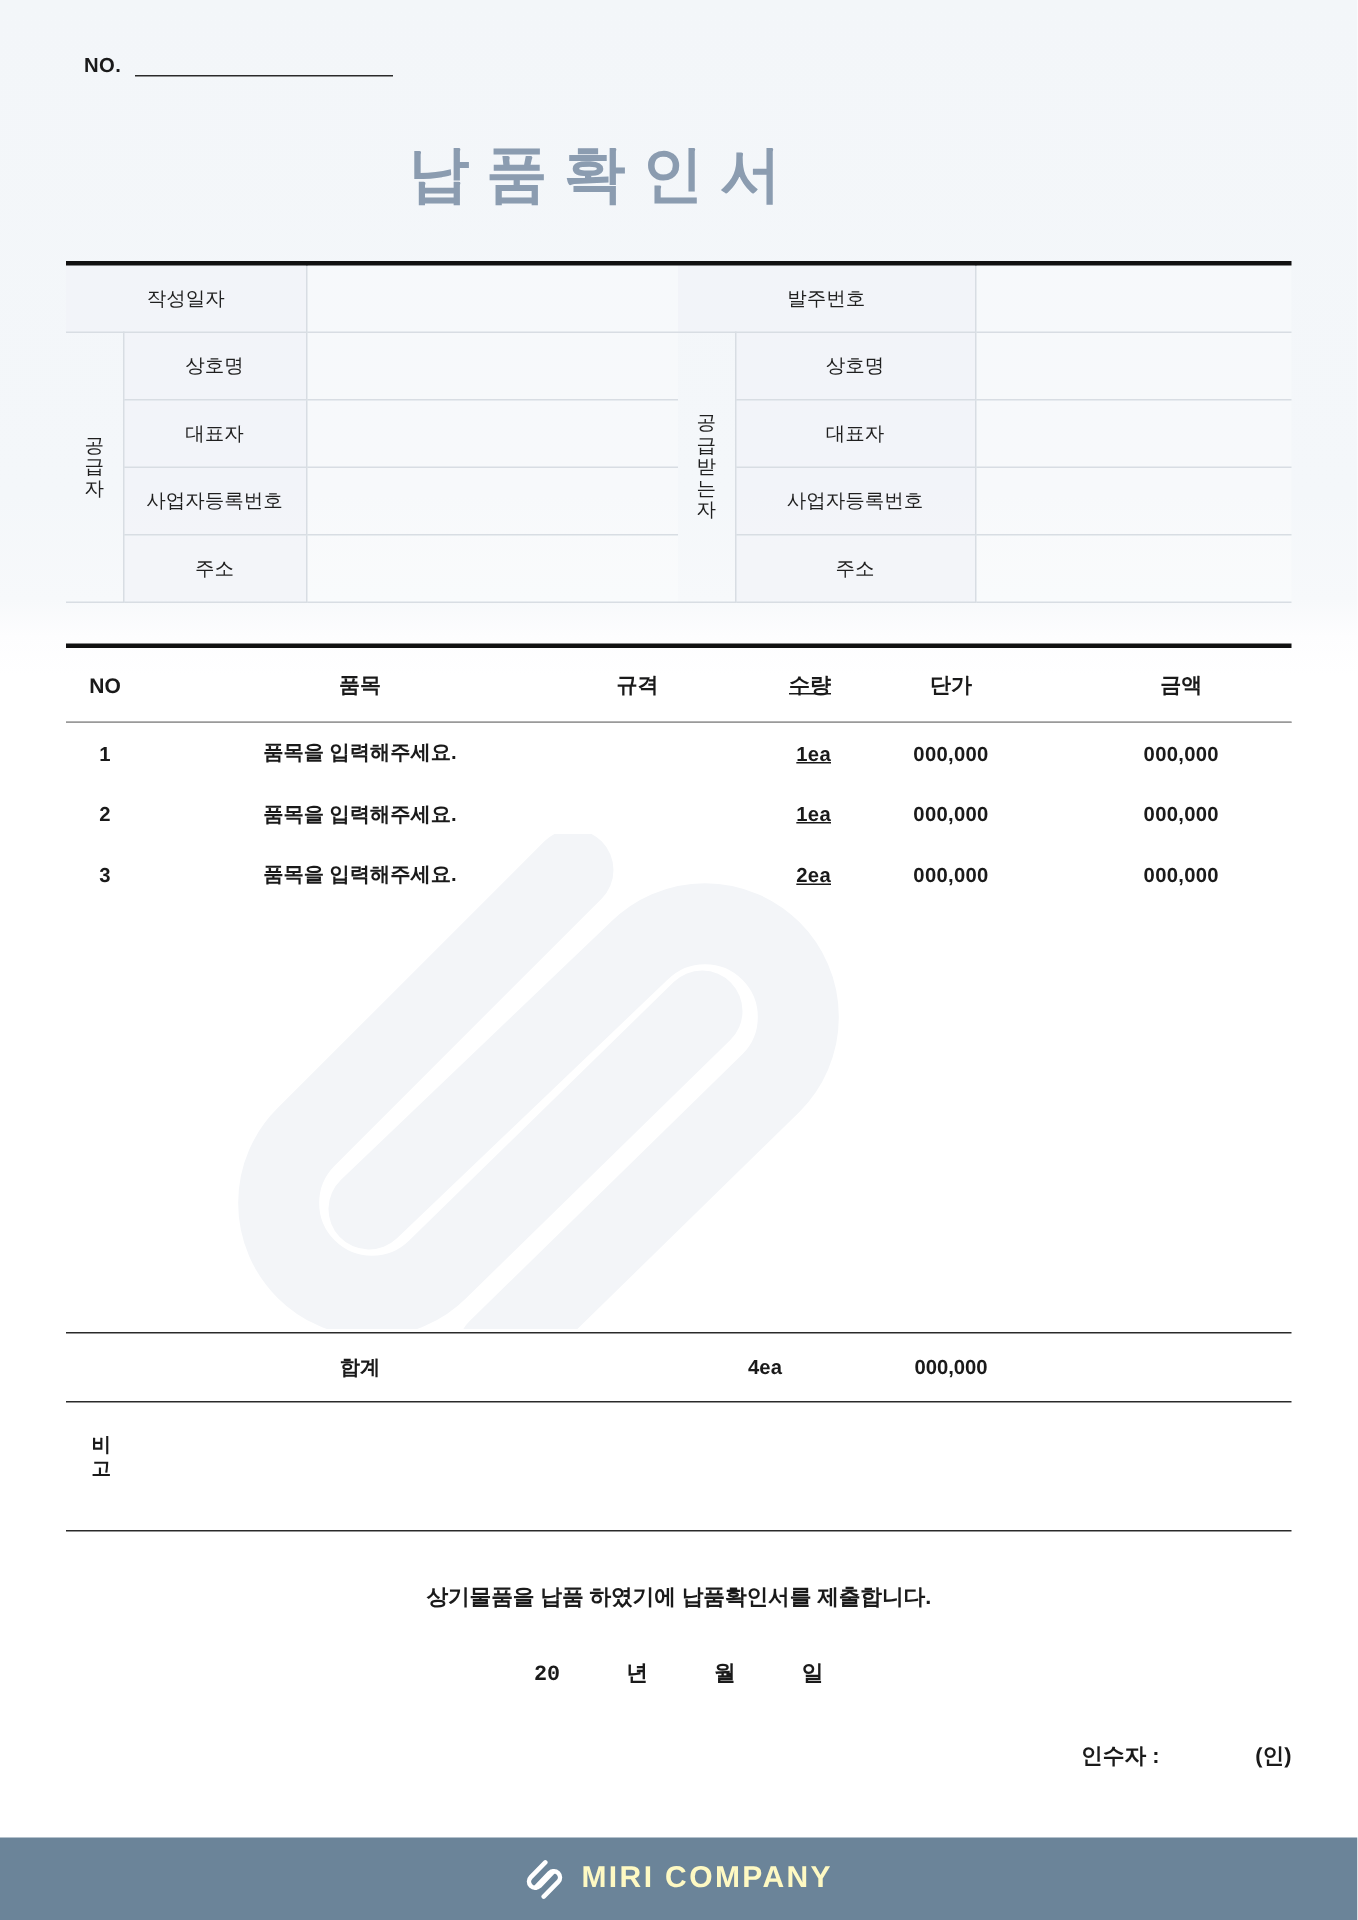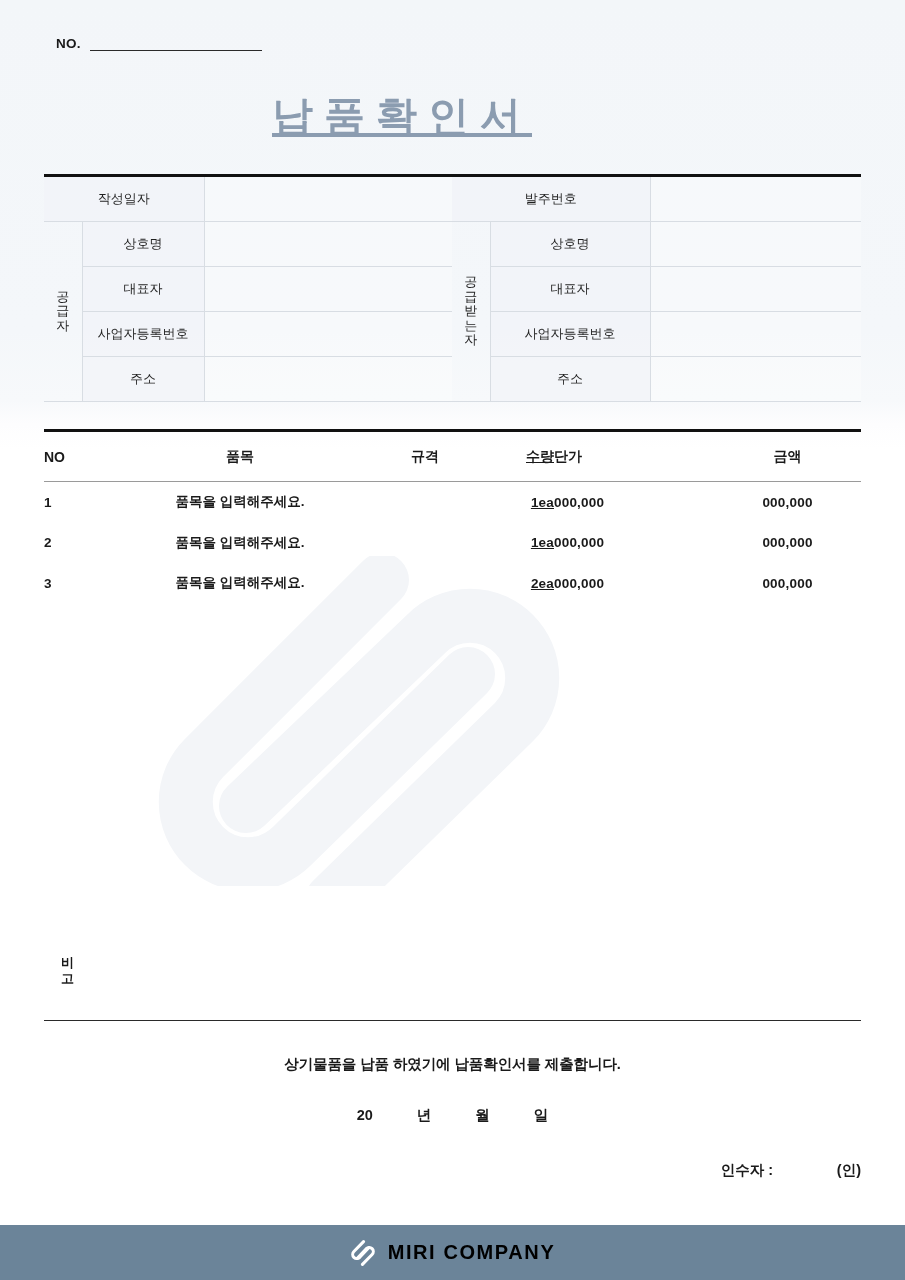--- a/index.html
+++ b/index.html
@@ -78,21 +78,20 @@
     top: 94px;
     width: 793px;
     text-align: center;
     font-size: 41px;
     font-weight: 700;
     letter-spacing: 11px;
     text-indent: 11px;
     color: #8b9cb0;
     line-height: 1.1;
     z-index: 2;
-    text-decoration: underline;
   }
 
   
   .info-table {
     position: absolute;
     left: 44px;
     top: 174px;
     width: 817px;
     border-collapse: collapse;
     table-layout: fixed;
@@ -160,25 +159,25 @@
   .items-table td {
     font-size: 13.5px;
     font-weight: 700;
     color: #1a1a1a;
     height: 40.5px;
     padding: 0;
     vertical-align: middle;
     border: none;
     background: transparent;
   }
-  .c-no    { width: 52px;  text-align: left; margin-top: 10px; }
+  .c-no    { width: 52px;  text-align: center; margin-top: 10px; }
   .c-item  { width: 288px; text-align: center; margin-top: 44px; }
   .c-spec  { width: 82px;  text-align: center; }
   .c-qty   { width: 88px;  text-align: right; text-decoration: underline; }
-  .c-price { width: 160px; text-align: left; margin-top: 20px; }
+  .c-price { width: 160px; text-align: center; margin-top: 20px; }
   .c-amt   { width: 147px; text-align: center; }
 
   .items-table td.c-qty,
   .items-table td.c-price,
   .items-table td.c-amt { letter-spacing: 0.2px; }
 
   
   .total-block {
     position: absolute;
     left: 44px;
@@ -242,21 +241,21 @@
     position: absolute;
     left: 0;
     top: 1106px;
     width: 905px;
     text-align: center;
     font-size: 14.5px;
     font-weight: 700;
     color: #1a1a1a;
     z-index: 2;
   }
-  .date-line .yy { margin-right: 44px; }
+  .date-line .yy { margin-right: 44px; font-family: Liberation Mono, monospace; }
   .date-line .u1 { margin-right: 44px; }
   .date-line .u2 { margin-right: 44px; }
 
   .signature {
     position: absolute;
     left: 44px;
     top: 1161px;
     width: 817px;
     z-index: 2;
     font-size: 14.5px;
@@ -285,21 +284,21 @@
     height: 55px;
     background: #6b8499;
     display: flex;
     align-items: center;
     justify-content: center;
     gap: 12px;
     z-index: 3;
   }
   .footer-logo { width: 26px; height: 26px; display: block; }
   .footer-name {
-    color: #000000;
+    color: #fef9c3;
     font-size: 20px;
     font-weight: 700;
     letter-spacing: 1.6px;
   }
 </style>
 </head>
 <body>
 
 <div class="page">
 
@@ -408,20 +407,42 @@
         <td class="c-no">3</td>
         <td class="c-item">품목을 입력해주세요.</td>
         <td class="c-spec"></td>
         <td class="c-qty">2ea</td>
         <td class="c-price">000,000</td>
         <td class="c-amt">000,000</td>
       </tr>
     </tbody>
   </table>
 
+  <div class="total-block">
+    <table class="total-table">
+      <colgroup>
+        <col style="width:52px">
+          <col style="width:288px">
+          <col style="width:82px">
+        <col style="width:88px">
+          <col style="width:160px">
+          <col style="width:147px">
+      </colgroup>
+      <tbody>
+        <tr>
+          <td></td>
+          <td>합계</td>
+          <td></td>
+          <td>4ea</td>
+          <td>000,000</td>
+          <td></td>
+        </tr>
+      </tbody>
+    </table>
+  </div>
 
   <div class="remarks">
     <div class="remarks-label">
       <span>비</span>
       <span>고</span>
     </div>
     <div></div>
   </div>
 
   <div class="statement">상기물품을 납품 하였기에 납품확인서를 제출합니다.</div>

